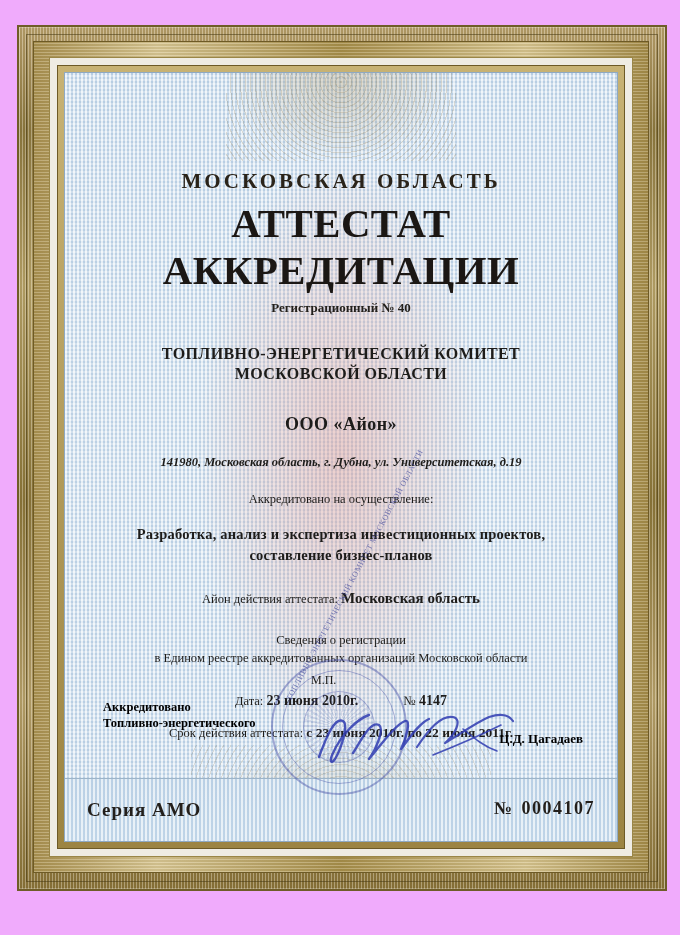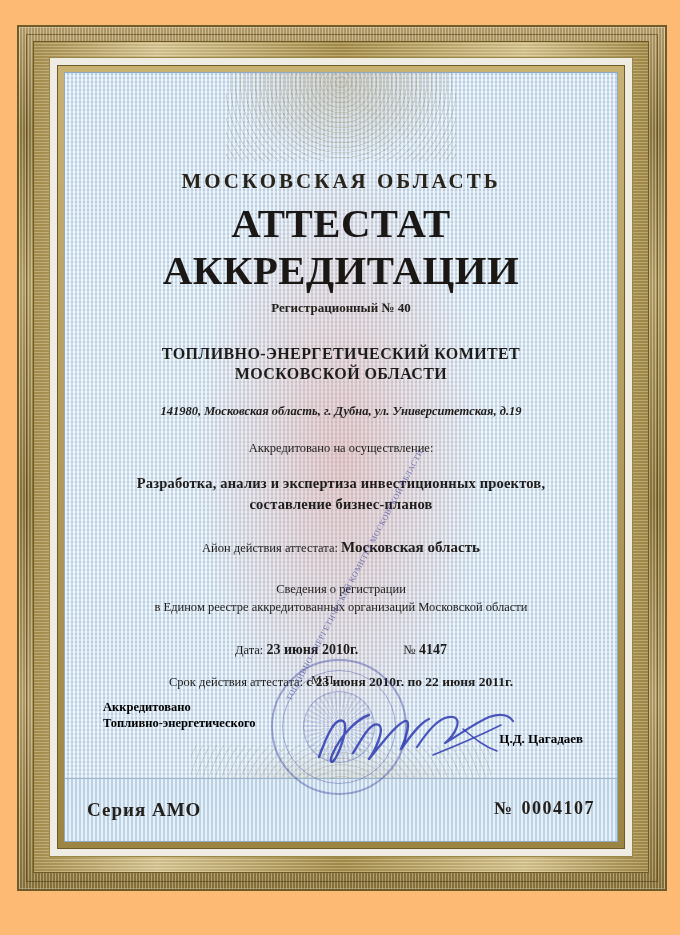--- a/index.html
+++ b/index.html
@@ -12,21 +12,21 @@
     height: 935px;
     font-family: "Liberation Serif", serif;
     overflow: hidden;
   }
 
   
   #certificate-page {
     position: relative;
     width: 680px;
     height: 935px;
-    background: #fdba74;
+    background: #f0abfc;
   }
 
   
   .frame-outer {
     position: absolute;
     left: 17px;
     top: 25px;
     width: 646px;
     height: 862px;
     background:
@@ -376,20 +376,21 @@
 
       <div class="main-title">АТТЕСТАТ АККРЕДИТАЦИИ</div>
 
       <div class="reg-number">Регистрационный № 40</div>
 
       <div class="committee">
         <div>ТОПЛИВНО-ЭНЕРГЕТИЧЕСКИЙ КОМИТЕТ</div>
         <div>МОСКОВСКОЙ ОБЛАСТИ</div>
       </div>
 
+      <div class="org-name">ООО «Айон»</div>
 
       <div class="org-address">141980, Московская область, г. Дубна, ул. Университетская, д.19</div>
 
       <div class="accredited-for">Аккредитовано на осуществление:</div>
 
       <div class="activity">
         <div>Разработка, анализ  и экспертиза инвестиционных проектов,</div>
         <div>составление бизнес-планов</div>
       </div>
 

